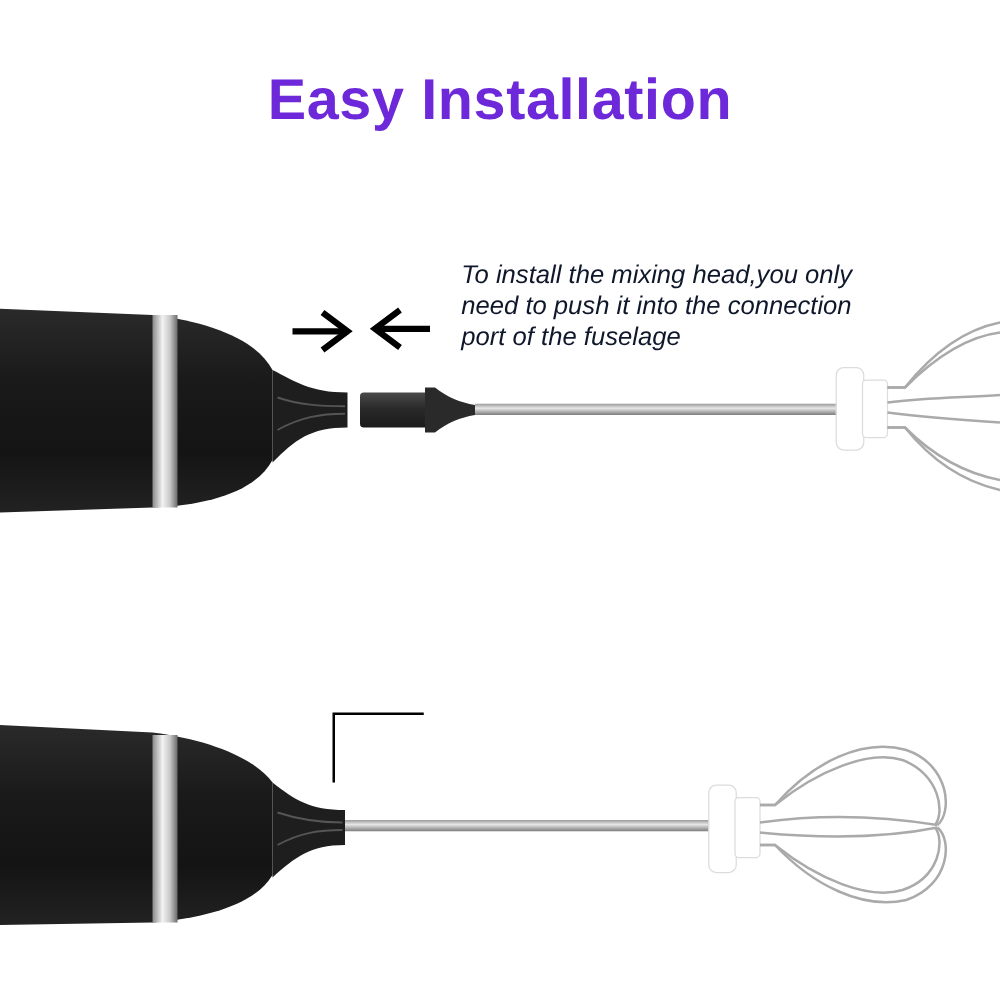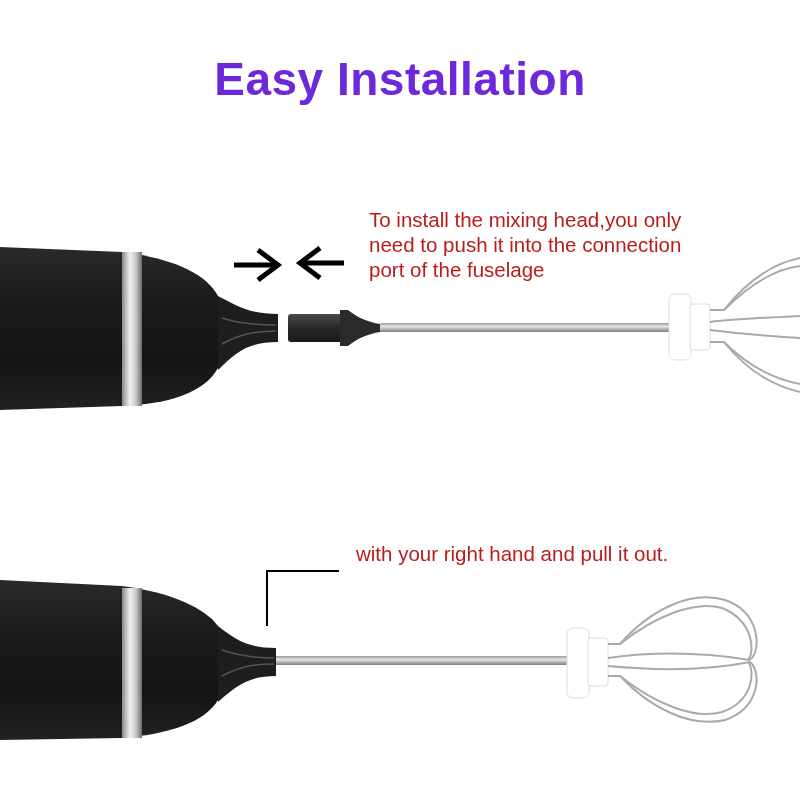--- a/index.html
+++ b/index.html
@@ -4,40 +4,39 @@
 <style>
   html, body { margin: 0; padding: 0; background: #ffffff; }
   body { width: 800px; height: 800px; position: relative; overflow: hidden; font-family: "Liberation Sans", sans-serif; }
   .title {
     position: absolute; left: 0; top: 52px; width: 800px; text-align: center;
     font-family: "Liberation Sans", sans-serif; font-weight: bold; font-size: 46px;
     color: #6d28d9; letter-spacing: 0.5px;
   }
   .caption {
     position: absolute; font-family: "Liberation Sans", sans-serif; font-size: 20.5px;
-    line-height: 25px; color: #b91c1c;
+    line-height: 25px; color: #0f172a; font-style: italic;
   }
   .cap1 { left: 369px; top: 207px; width: 420px; }
   .cap2 { left: 356px; top: 541px; width: 440px; }
   .line { display: block; white-space: nowrap; }
   svg.illus { position: absolute; left: 0; top: 0; }
 </style>
 </head>
 <body>
 
 <div class="title">Easy Installation</div>
 
 <div class="caption cap1">
   <span class="line">To install the mixing head,you only</span>
   <span class="line">need to push it into the connection</span>
   <span class="line">port of the fuselage</span>
 </div>
 
 <div class="caption cap2">
-  <span class="line">with your right hand and pull it out.</span>
 </div>
 
 <svg class="illus" width="800" height="800" viewBox="0 0 800 800">
   <defs>
     <linearGradient id="bodyGrad" x1="0" y1="0" x2="0" y2="1">
       <stop offset="0" stop-color="#2a2a2a"></stop>
       <stop offset="0.35" stop-color="#1a1a1a"></stop>
       <stop offset="0.7" stop-color="#141414"></stop>
       <stop offset="1" stop-color="#222"></stop>
     </linearGradient>

